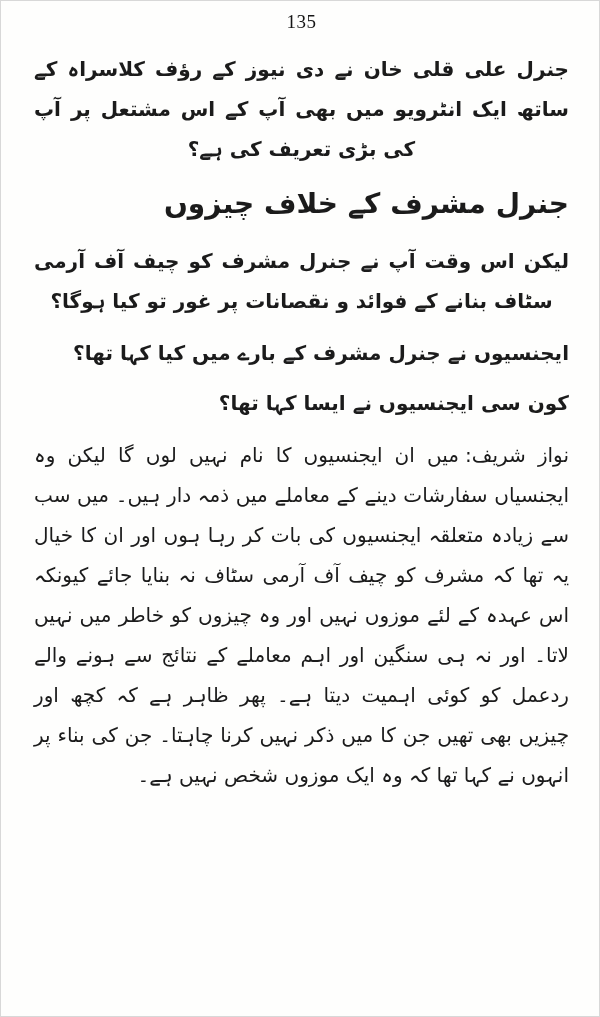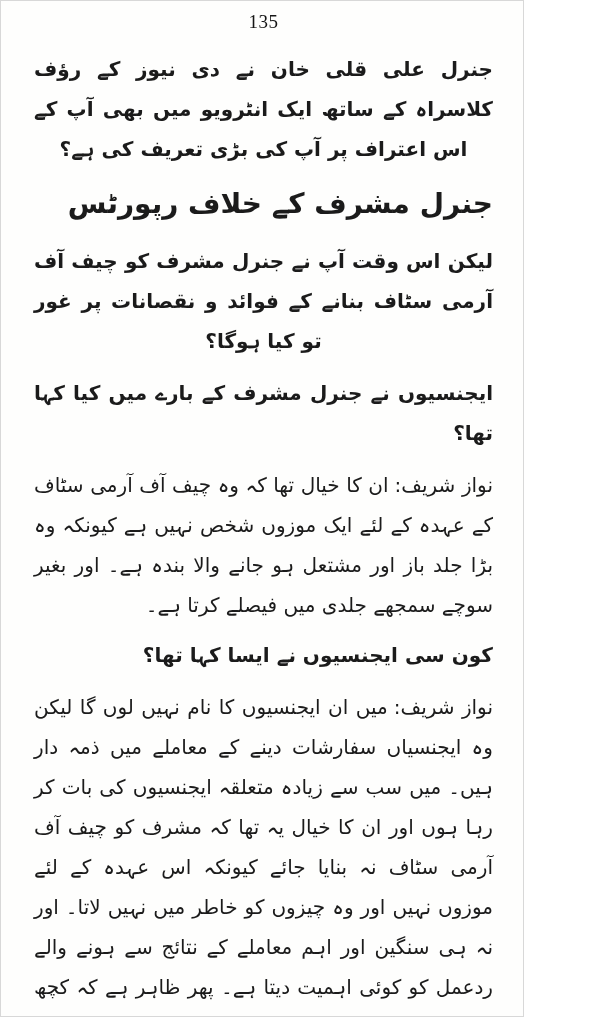--- a/index.html
+++ b/index.html
@@ -1,19 +1,19 @@
 <!DOCTYPE html>
 <html lang="ur"><head>
 <meta charset="utf-8">
 <style>
   html, body { margin: 0; padding: 0; background: #ffffff; }
 
   .page {
     position: relative;
-    width: 524px;
+    width: 600px;
     height: 1017px;
     box-sizing: border-box;
     margin: 0;
     background: #fefefd;
     color: #1b1b1b;
     border: 1px solid #d8d8d8;
     padding: 10px 30px 0 33px;
     font-family: "DejaVu Sans", sans-serif;
     overflow: hidden;
   }
@@ -70,29 +70,28 @@
   .b-q4      { margin-top: 10px; }
   .b-a4      { margin-top: 12px; }
 </style>
 </head>
 <body>
 
 <div class="page">
 
   <div class="page-number">135</div>
 
-  <div class="block question last-center b-q1">جنرل علی قلی خان نے دی نیوز کے رؤف کلاسراہ کے ساتھ ایک انٹرویو میں بھی آپ کے اس اعتراف پر آپ کی بڑی تعریف کی ہے؟</div>
+  <div class="block question last-center b-q1">جنرل علی قلی خان نے دی نیوز کے رؤف کلاسراہ کے ساتھ ایک انٹرویو میں بھی آپ کے اس مشتعل پر آپ کی بڑی تعریف کی ہے؟</div>
 
 
-  <h2 class="heading b-heading">جنرل مشرف کے خلاف رپورٹس</h2>
+  <h2 class="heading b-heading">جنرل مشرف کے خلاف چیزوں</h2>
 
   <div class="block question last-center b-q2">لیکن اس وقت آپ نے جنرل مشرف کو چیف آف آرمی سٹاف بنانے کے فوائد و نقصانات پر غور تو کیا ہوگا؟</div>
 
 
   <div class="block question single b-q3">ایجنسیوں نے جنرل مشرف کے بارے میں کیا کہا تھا؟</div>
 
-  <div class="block answer b-a3"><span class="speaker">نواز شریف:</span><span>ان کا خیال تھا کہ وہ چیف آف آرمی سٹاف کے عہدہ کے لئے ایک موزوں شخص نہیں ہے کیونکہ وہ بڑا جلد باز اور مشتعل ہو جانے والا بندہ ہے۔ اور بغیر سوچے سمجھے جلدی میں فیصلے کرتا ہے۔</span></div>
 
   <div class="block question single b-q4">کون سی ایجنسیوں نے ایسا کہا تھا؟</div>
 
   <div class="block answer b-a4"><span class="speaker">نواز شریف:</span><span>میں ان ایجنسیوں کا نام نہیں لوں گا لیکن وہ ایجنسیاں سفارشات دینے کے معاملے میں ذمہ دار ہیں۔ میں سب سے زیادہ متعلقہ ایجنسیوں کی بات کر رہا ہوں اور ان کا خیال یہ تھا کہ مشرف کو چیف آف آرمی سٹاف نہ بنایا جائے کیونکہ اس عہدہ کے لئے موزوں نہیں اور وہ چیزوں کو خاطر میں نہیں لاتا۔ اور نہ ہی سنگین اور اہم معاملے کے نتائج سے ہونے والے ردعمل کو کوئی اہمیت دیتا ہے۔ پھر ظاہر ہے کہ کچھ اور چیزیں بھی تھیں جن کا میں ذکر نہیں کرنا چاہتا۔ جن کی بناء پر انہوں نے کہا تھا کہ وہ ایک موزوں شخص نہیں ہے۔</span></div>
 
 </div>
 
 </body></html>

